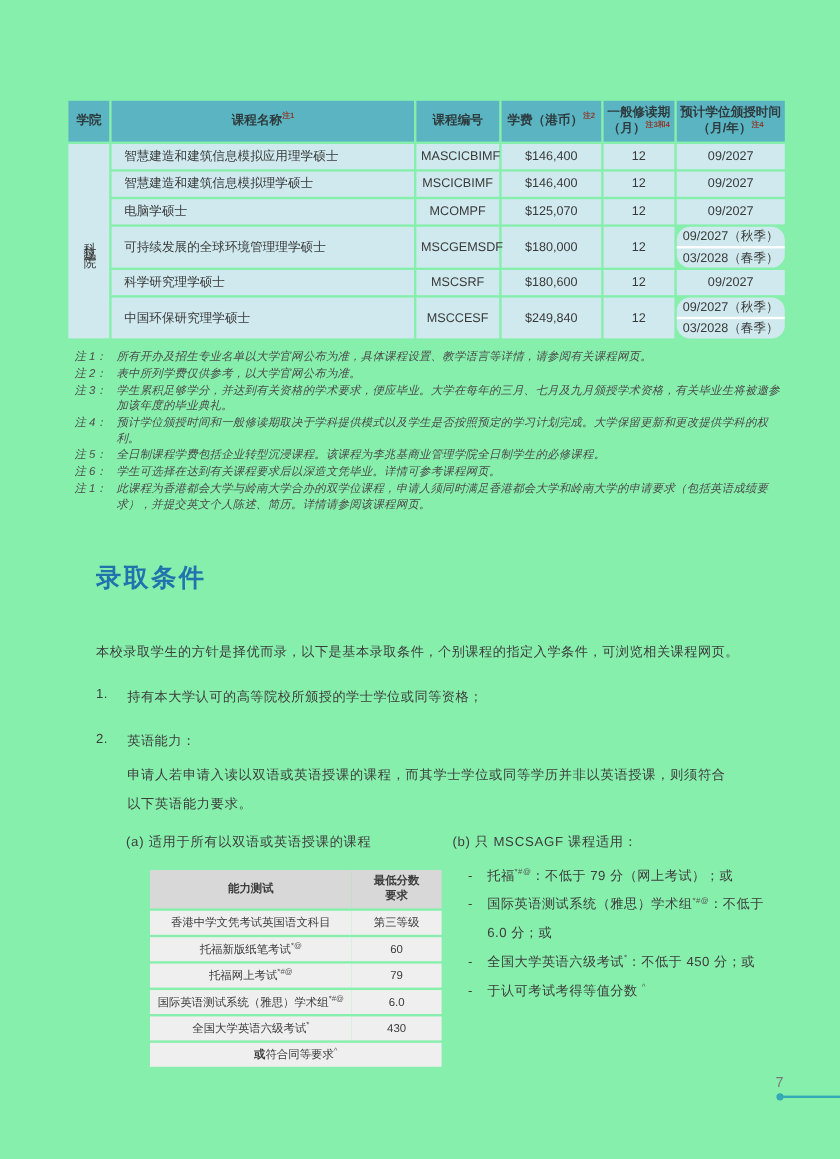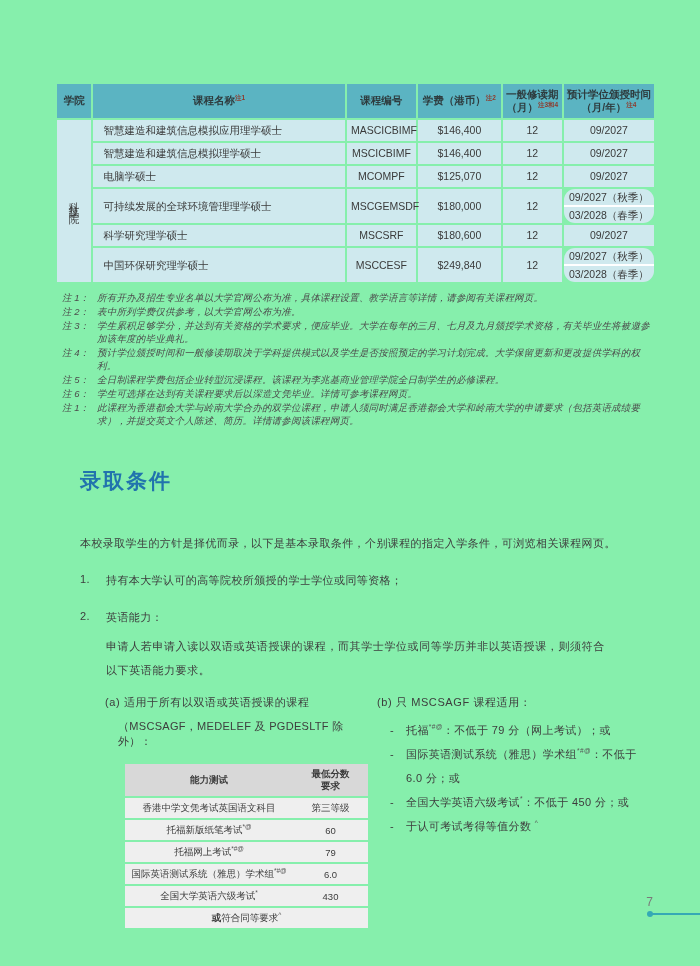--- a/index.html
+++ b/index.html
@@ -219,21 +219,20 @@
     </div>
     <div class="numitem">
       <span class="num">2.</span>
       <span>英语能力：</span>
     </div>
     <div class="item2-para">申请人若申请入读以双语或英语授课的课程，而其学士学位或同等学历并非以英语授课，则须符合以下英语能力要求。</div>
 
     <div class="cols">
       <div class="col-a">
         <div class="col-title">(a) 适用于所有以双语或英语授课的课程</div>
-        <div class="col-a-sub">（MSCSAGF，MEDELEF 及 PGDESLTF 除外）：</div>
 
         <table class="stable">
           <tbody>
               <tr>
             <th class="sw-test">能力测试</th>
             <th class="sw-score">
               <div>最低分数</div>
               <div>要求</div>
             </th>
           </tr>

